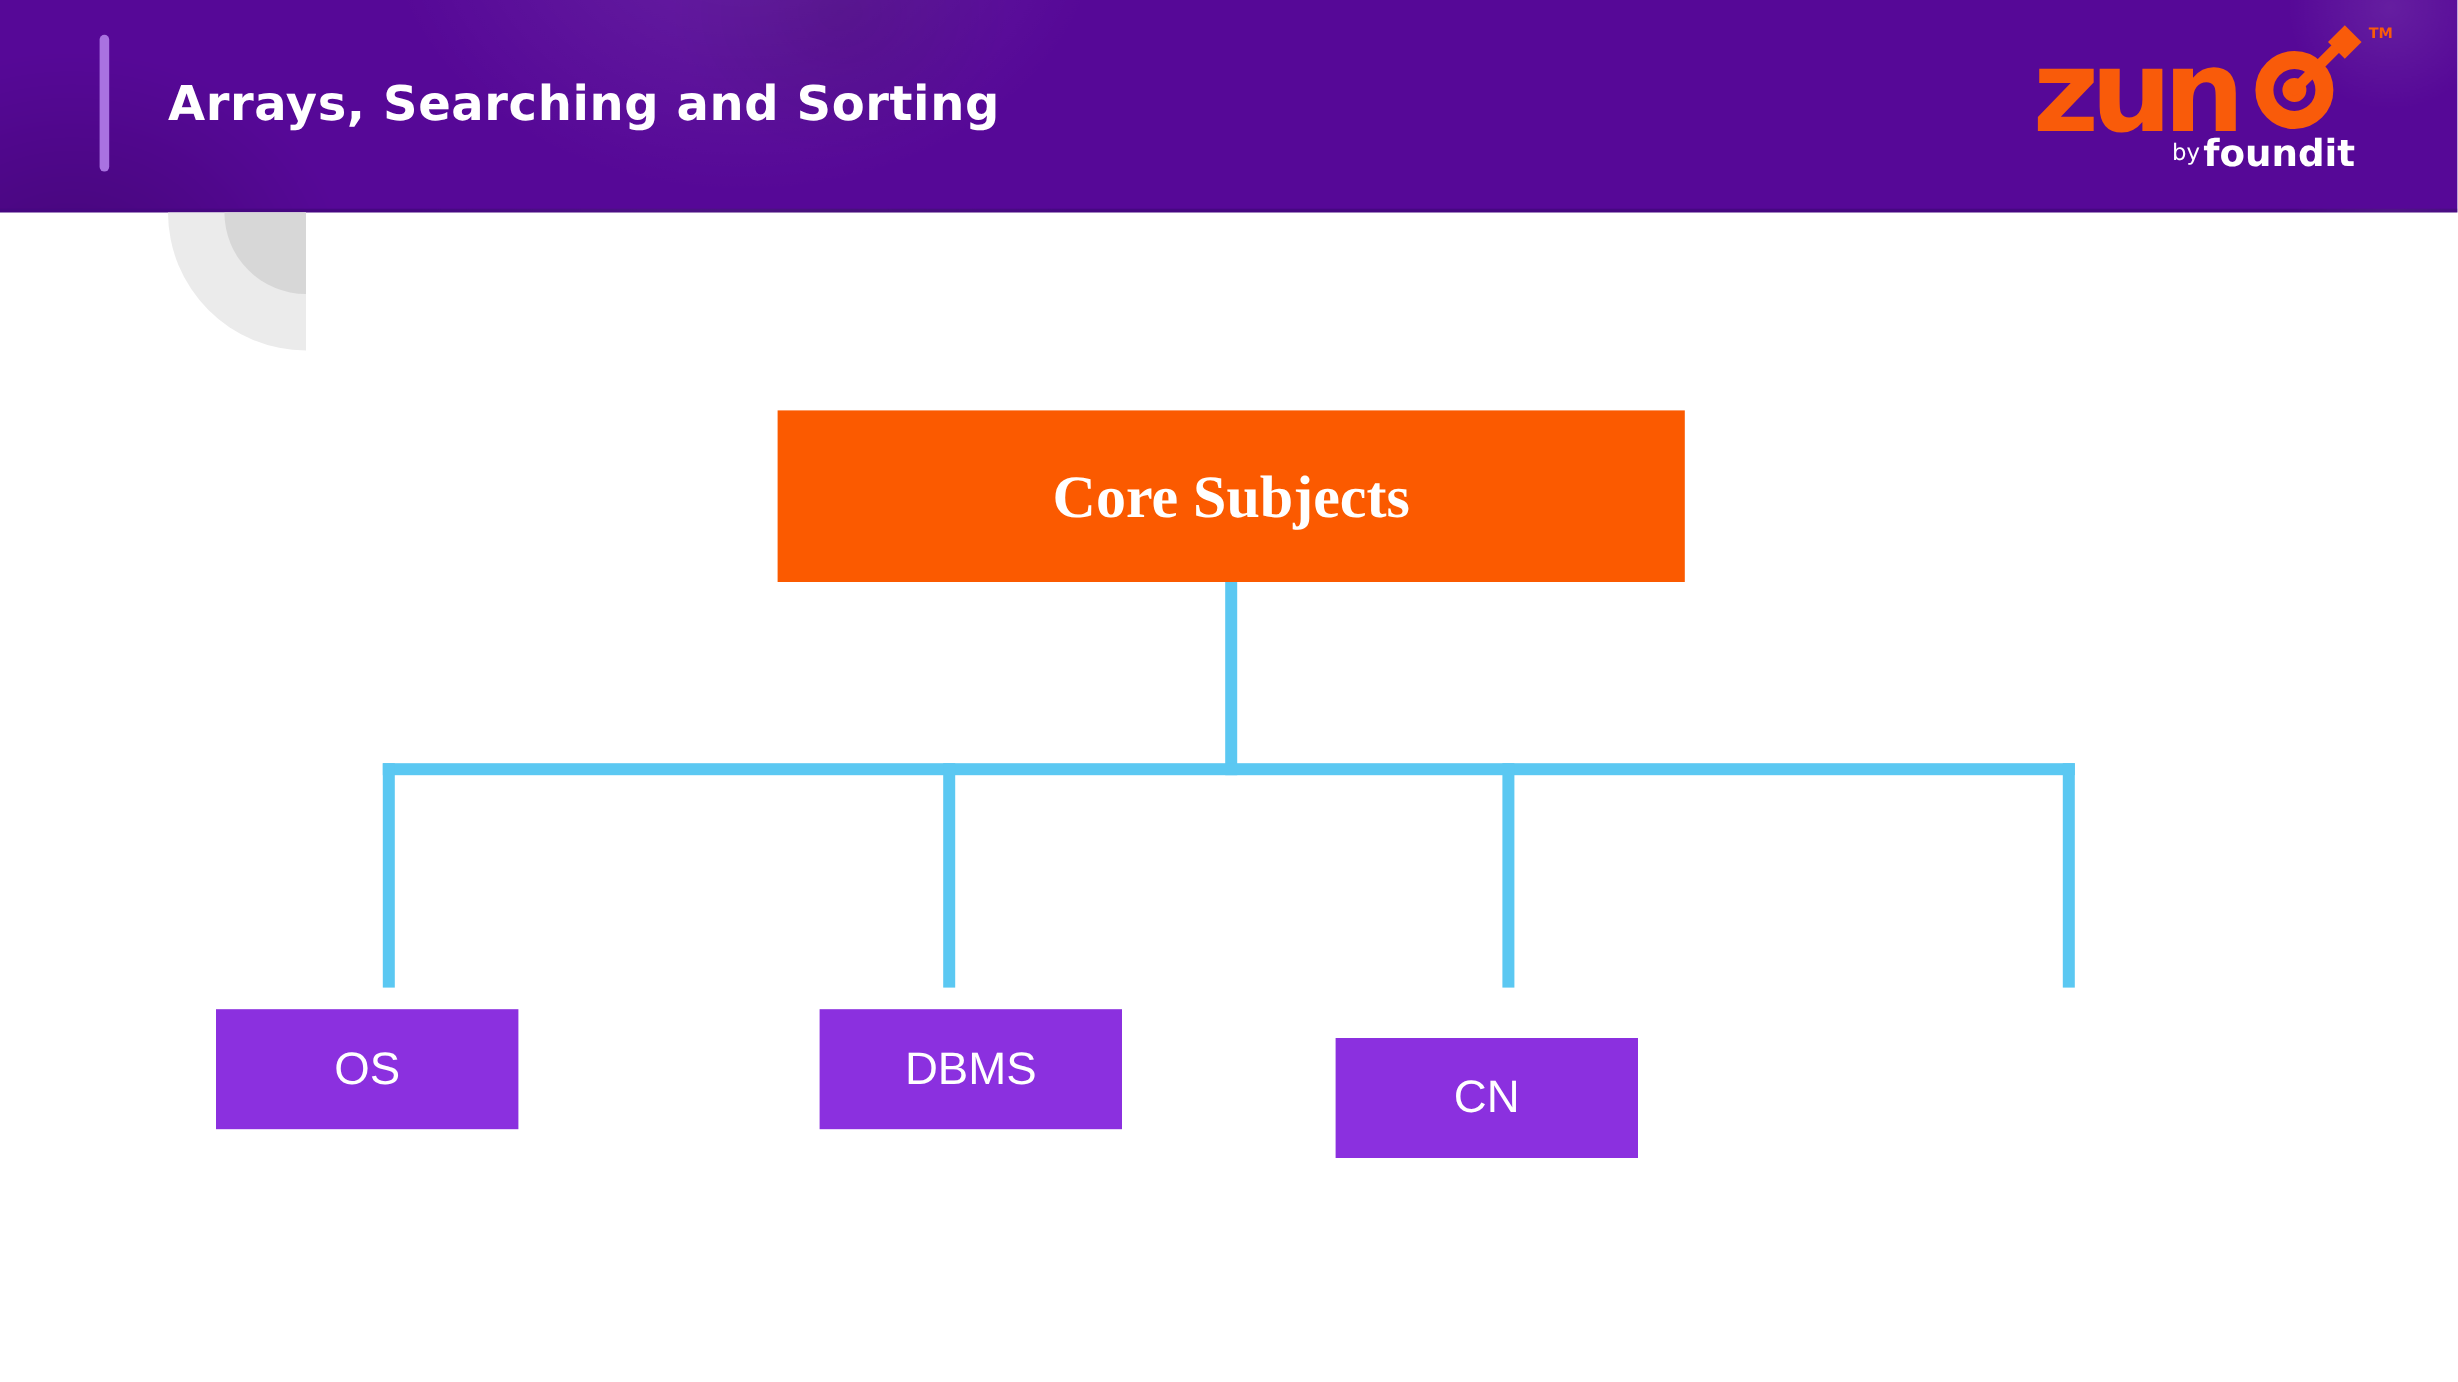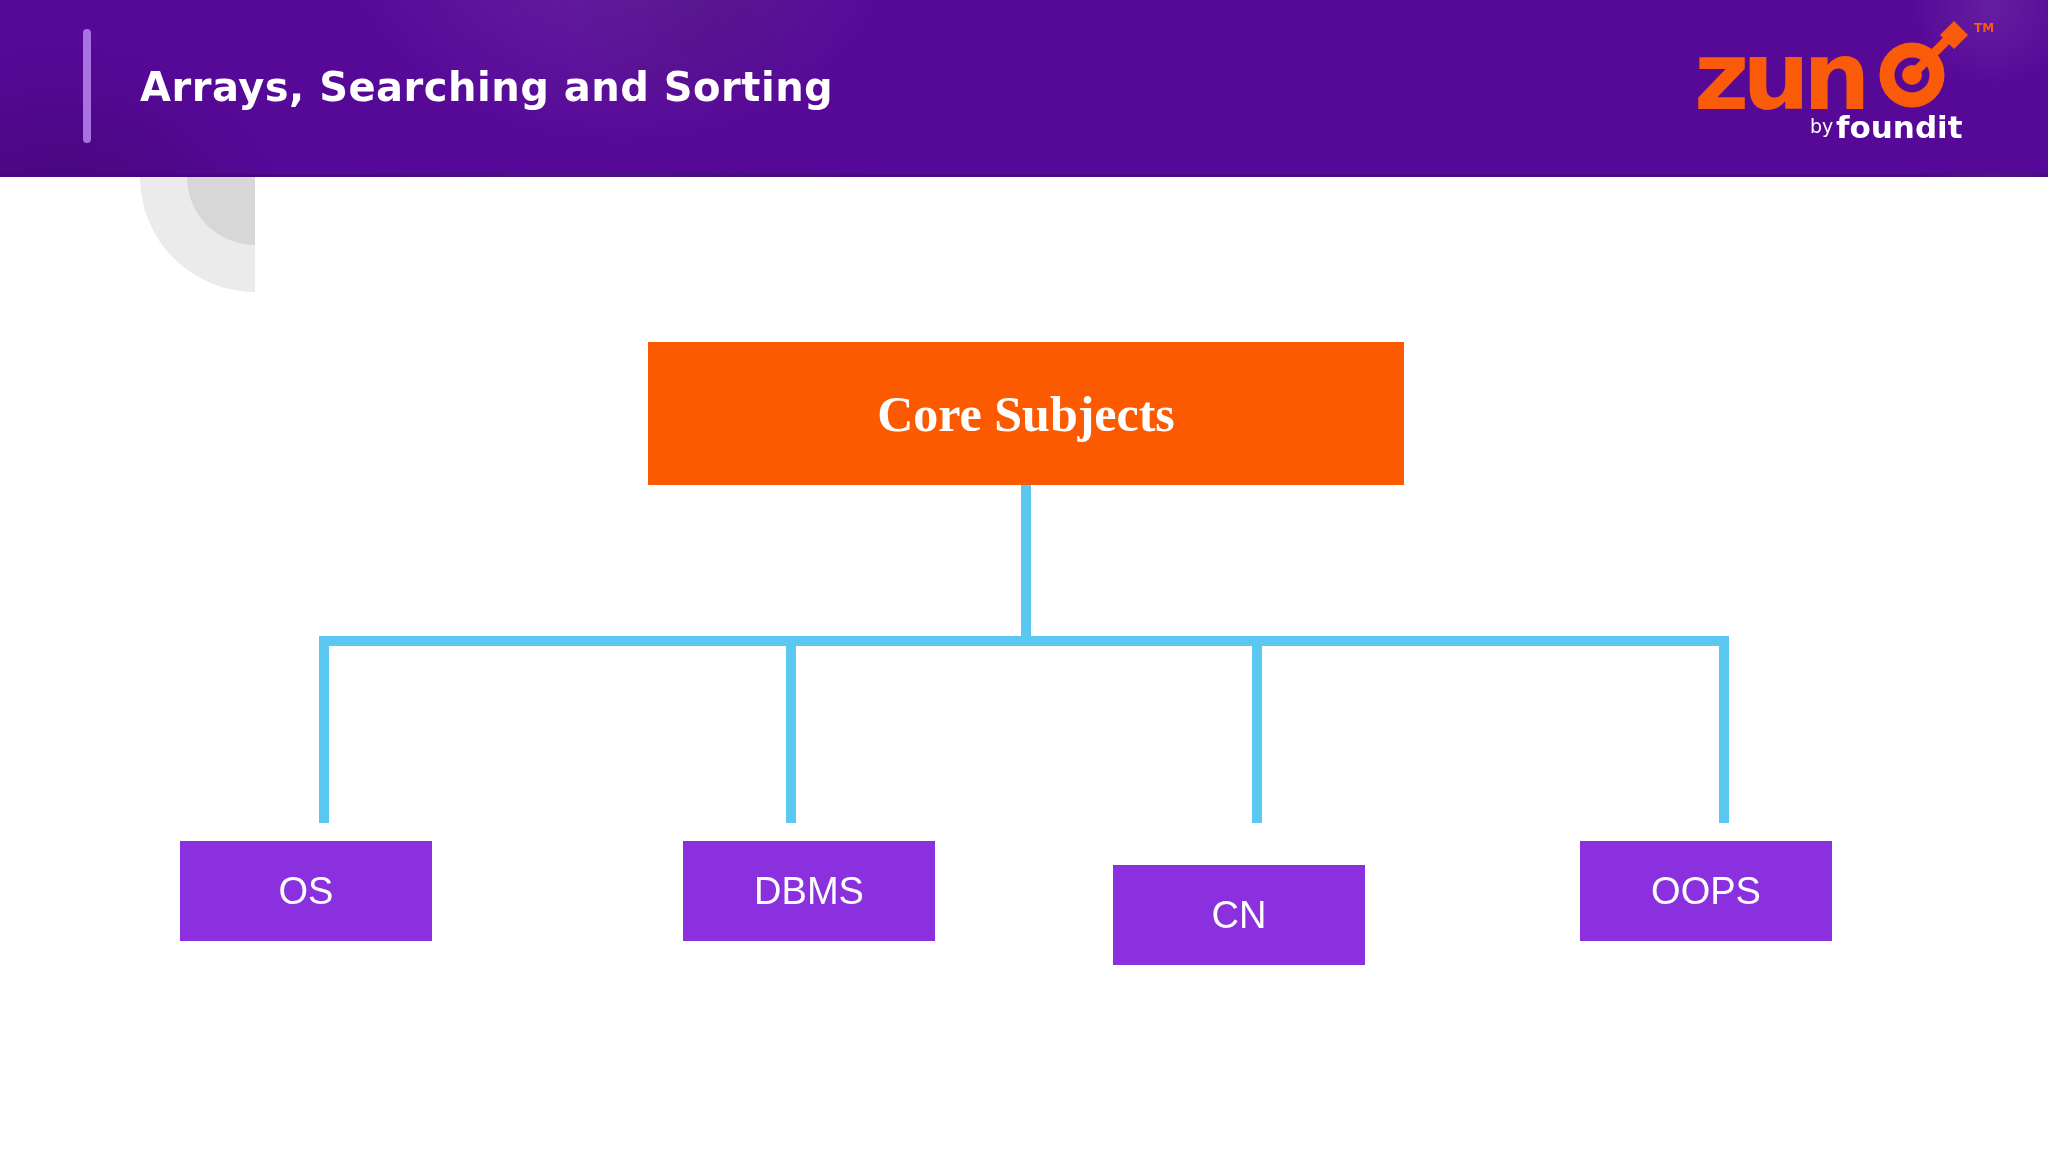--- a/index.html
+++ b/index.html
@@ -118,17 +118,14 @@
 
   <div class="child-node child-os">
     <span>OS</span>
   </div>
   <div class="child-node child-dbms">
     <span>DBMS</span>
   </div>
   <div class="child-node child-cn">
     <span>CN</span>
   </div>
-  <div class="child-node child-oops">
-    <span>OOPS</span>
-  </div>
 
 </div>
 
 </body></html>

